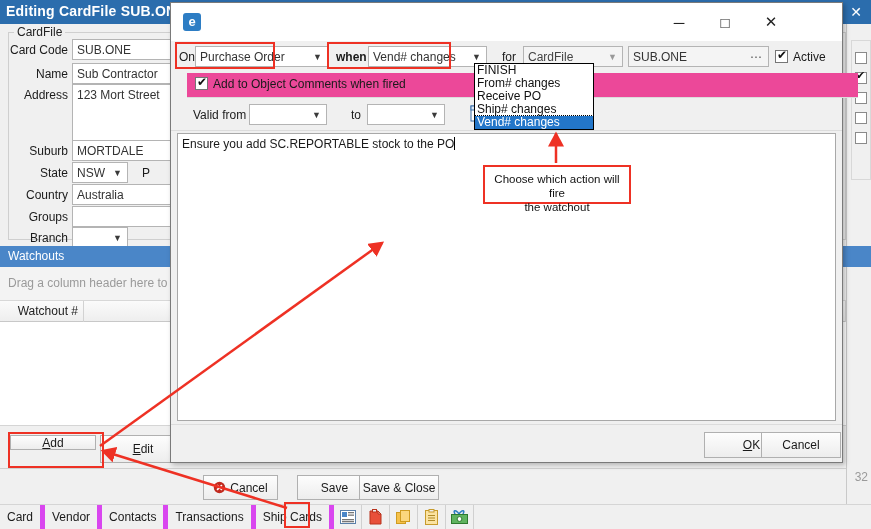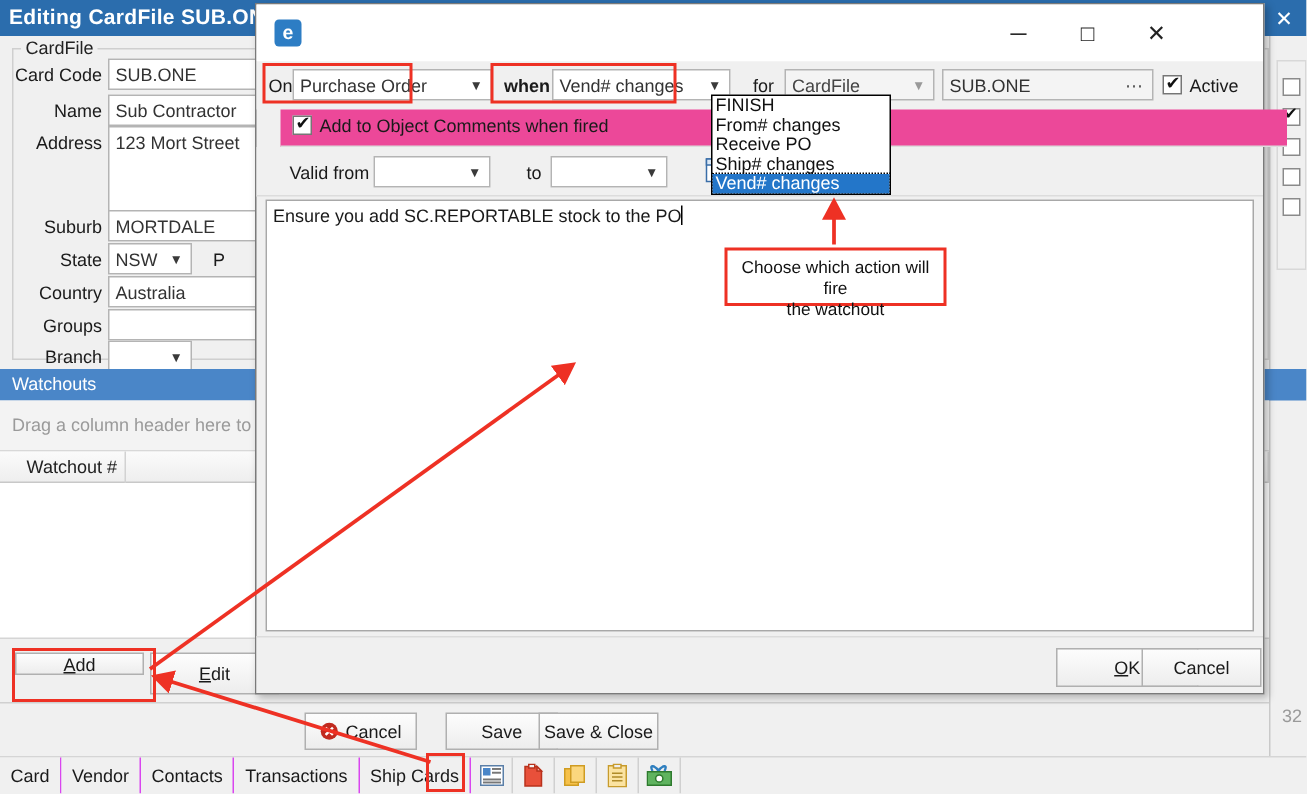--- a/index.html
+++ b/index.html
@@ -94,21 +94,21 @@
     position: absolute; left: 0; top: 468px; width: 846px; height: 36px;
     background: #f0f0f0; border-top: 1px solid #d0d0d0;
   }
 
   
   #tabstrip {
     position: absolute; left: 0; top: 504px; width: 871px; height: 25px;
     background: #f0f0f0; border-top: 1px solid #d5d5d5; display: flex; align-items: stretch;
   }
   .tabitem {
-    border-right: 1px solid #d946ef; padding: 5px 7px; font-size: 12px; color: #1a1a1a;
+    border-right: 5px solid #d946ef; padding: 5px 7px; font-size: 12px; color: #1a1a1a;
     display: flex; align-items: center; background: #f0f0f0;
   }
   .tabicon {
     border-right: 1px solid #d0d0d0; width: 28px; display: flex; align-items: center; justify-content: center;
   }
 
   
   #dialog {
     position: absolute; left: 170px; top: 2px; width: 673px; height: 461px;
     background: #f0f0f0; border: 1px solid #7a7a7a;

